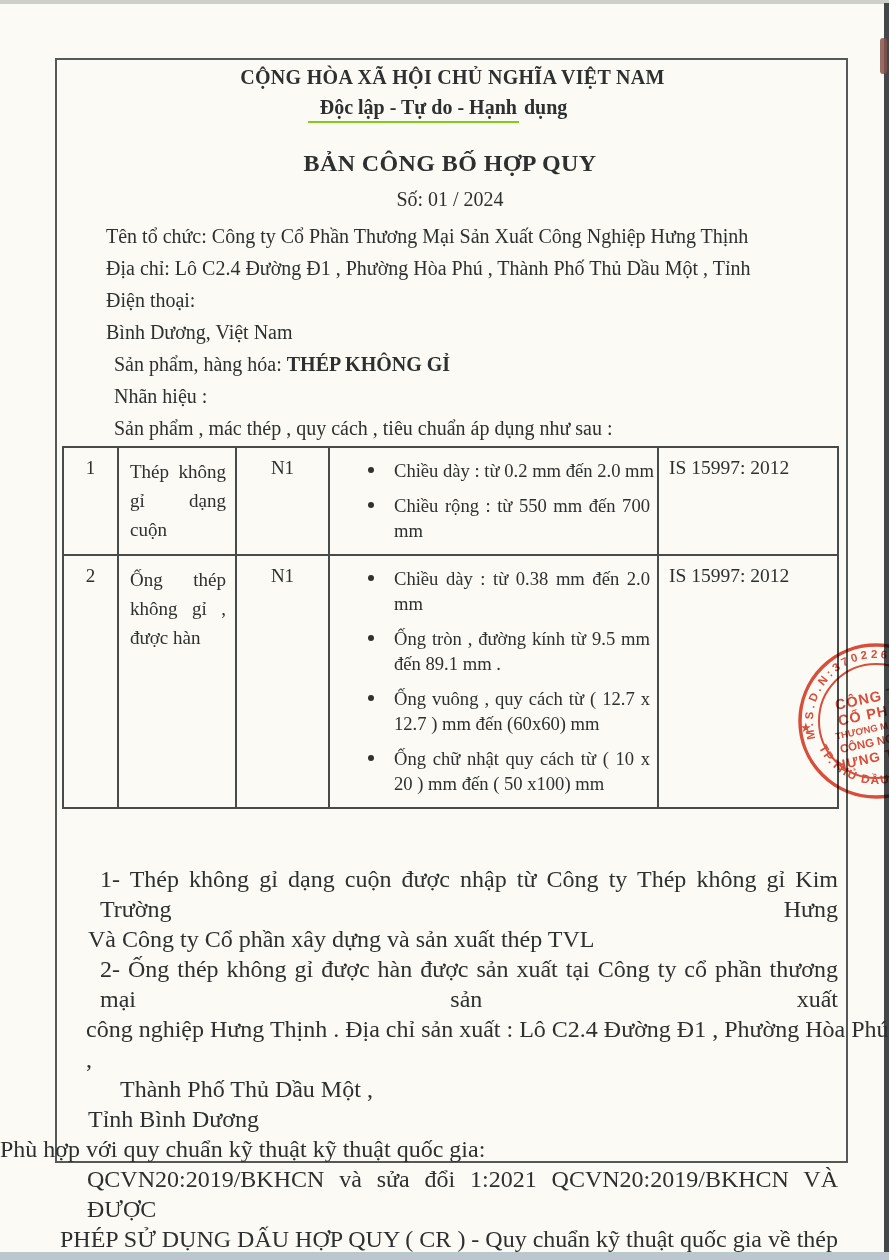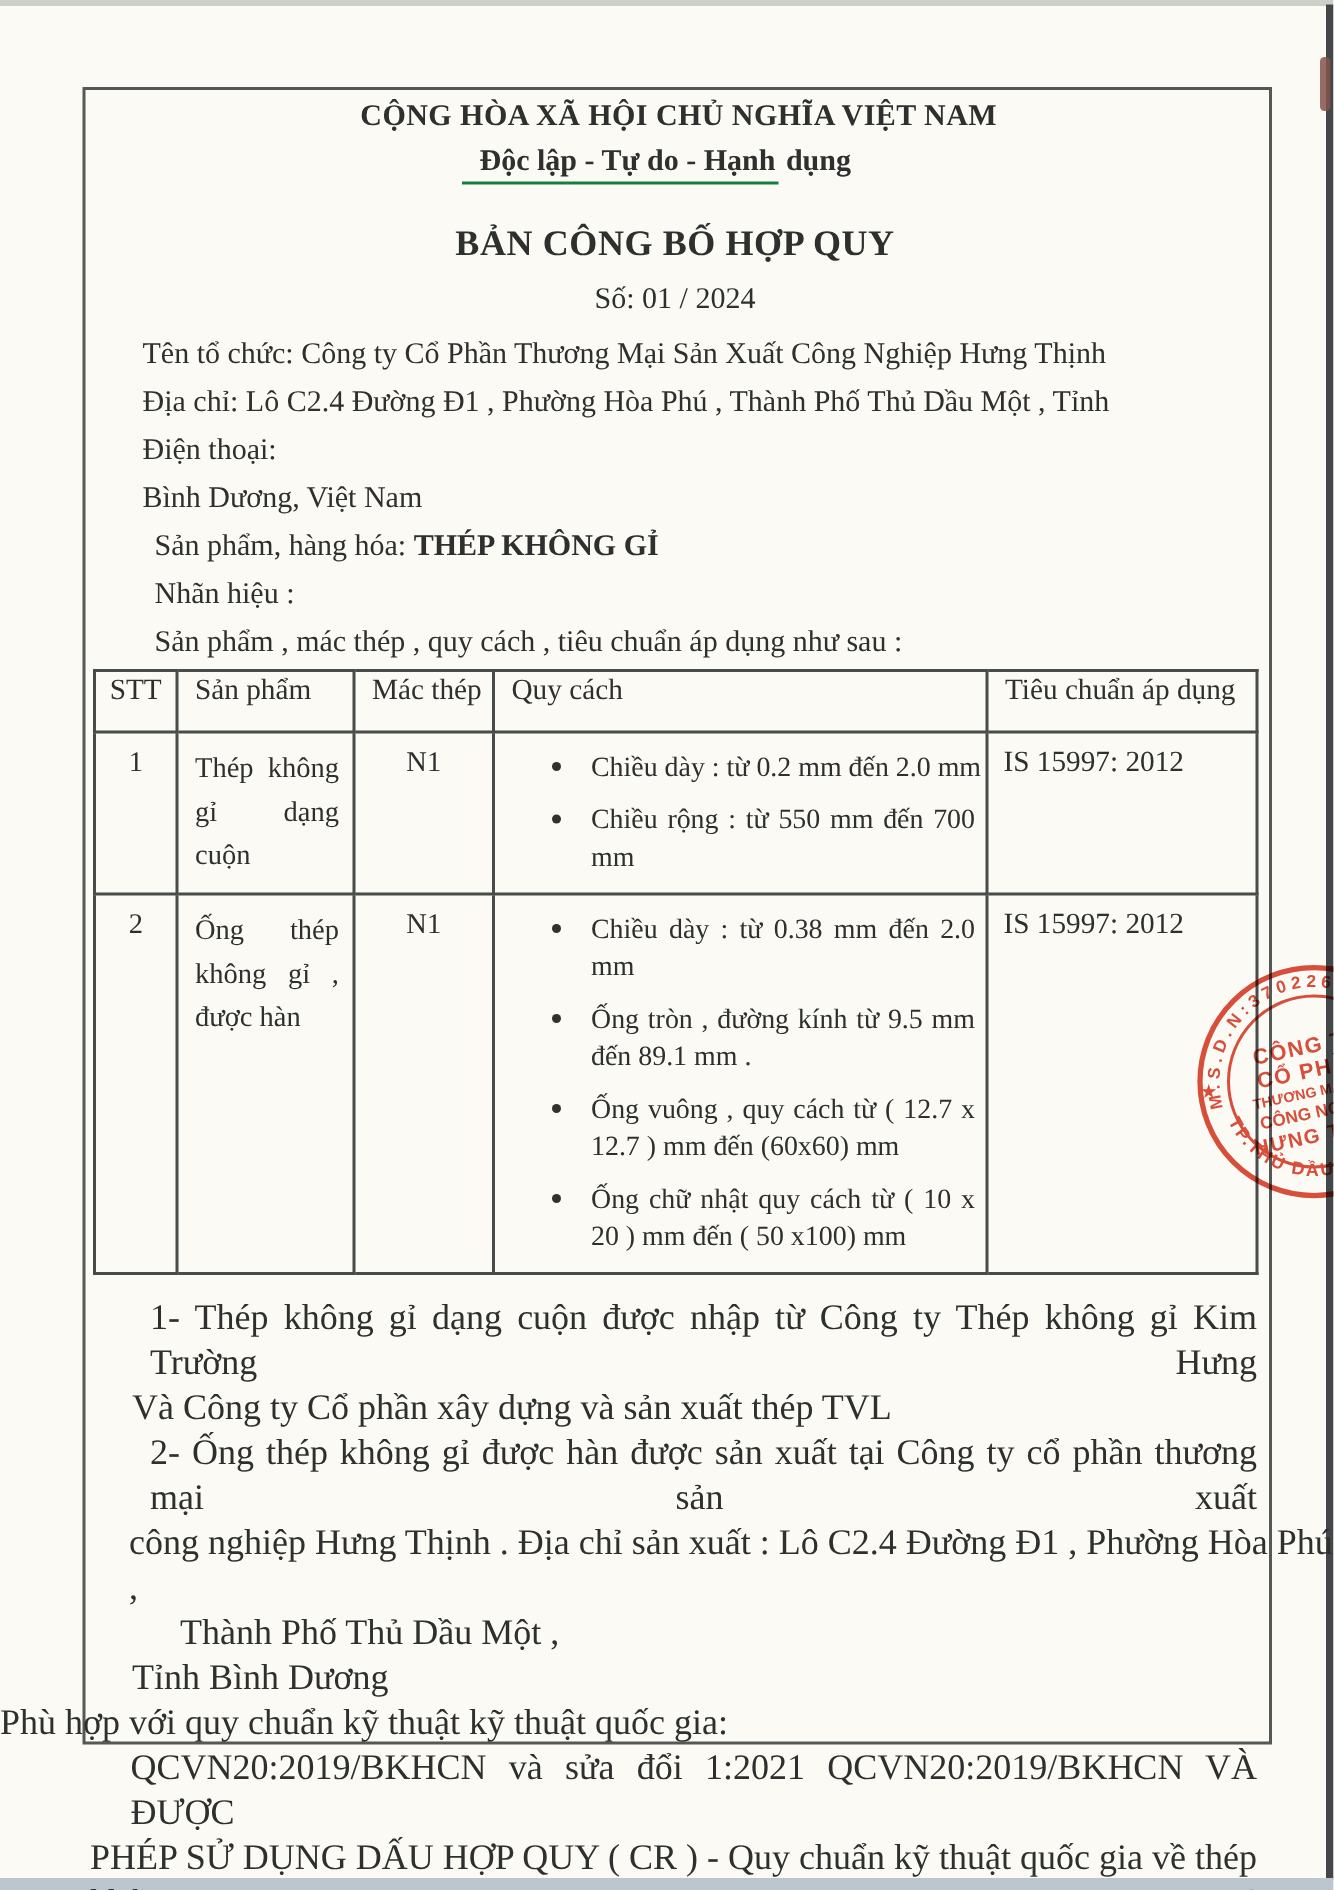--- a/index.html
+++ b/index.html
@@ -12,25 +12,25 @@
   
   .edge-top{position:absolute;left:0;top:0;width:889px;height:4px;background:#ccd0c9;}
   .edge-bottom{position:absolute;left:0;top:1252px;width:889px;height:8px;background:#bcc6cf;}
   .edge-right{position:absolute;left:884px;top:3px;width:5px;height:1250px;background:#43474a;}
   .edge-right-blotch{position:absolute;left:880px;top:38px;width:7px;height:36px;background:#84524a;border-radius:3px;opacity:.85;}
   
   .page-border{position:absolute;left:55px;top:58px;width:789px;height:1101px;border:2px solid #545856;}
   
   .republic{position:absolute;left:0;top:66px;width:905px;text-align:center;font-weight:bold;font-size:20px;letter-spacing:.3px;}
   .motto{position:absolute;left:0;top:96px;width:875px;text-align:center;font-weight:bold;font-size:20px;}
-  .motto .ul{border-bottom:2px solid #15803d;padding:0 2px 3px 12px;}
+  .motto .ul{border-bottom:2px solid #84cc16;padding:0 2px 3px 12px;}
   .doc-title{position:absolute;left:0;top:150px;width:900px;text-align:center;font-weight:bold;font-size:24px;letter-spacing:.4px;}
   .doc-number{position:absolute;left:0;top:188px;width:900px;text-align:center;font-size:20px;}
   
-  .info{position:absolute;left:95px;top:220px;width:745px;font-size:20px;line-height:32px;}
+  .info{position:absolute;left:106px;top:220px;width:745px;font-size:20px;line-height:32px;}
   .info .ind{padding-left:8px;}
   .bold{font-weight:bold;}
   
   table.spec{position:absolute;left:62px;top:446px;width:775px;border-collapse:collapse;table-layout:fixed;font-size:19px;}
   table.spec td{border:2px solid #474b49;vertical-align:top;overflow:hidden;}
   td.hd{vertical-align:middle;font-size:19.5px;padding:2px 2px 4px 11px;height:33px;}
   td.hd.c{text-align:center;padding-left:2px;}
   td.num{text-align:center;padding-top:9px;}
   td.prod{padding:9px 9px 0 11px;text-align:justify;line-height:29px;}
   td.std{padding:9px 4px 0 10px;font-size:19.5px;margin-top:36px;}
@@ -82,27 +82,20 @@
 
 <table class="spec">
   <colgroup>
       <col style="width:55px">
       <col style="width:118px">
       <col style="width:93px">
       <col style="width:329px">
       <col style="width:180px">
     </colgroup>
   <tbody>
-      <tr>
-    <td class="hd c">STT</td>
-    <td class="hd">Sản phẩm</td>
-    <td class="hd">Mác thép</td>
-    <td class="hd">Quy cách</td>
-    <td class="hd">Tiêu chuẩn áp dụng</td>
-  </tr>
   <tr class="r1">
     <td class="num">1</td>
     <td class="prod">Thép không gỉ dạng cuộn</td>
     <td class="num">N1</td>
     <td>
       <ul class="specs">
         <li class="nw">Chiều dày : từ 0.2 mm đến 2.0 mm</li>
         <li>Chiều rộng : từ 550 mm đến 700 mm</li>
       </ul>
     </td>

